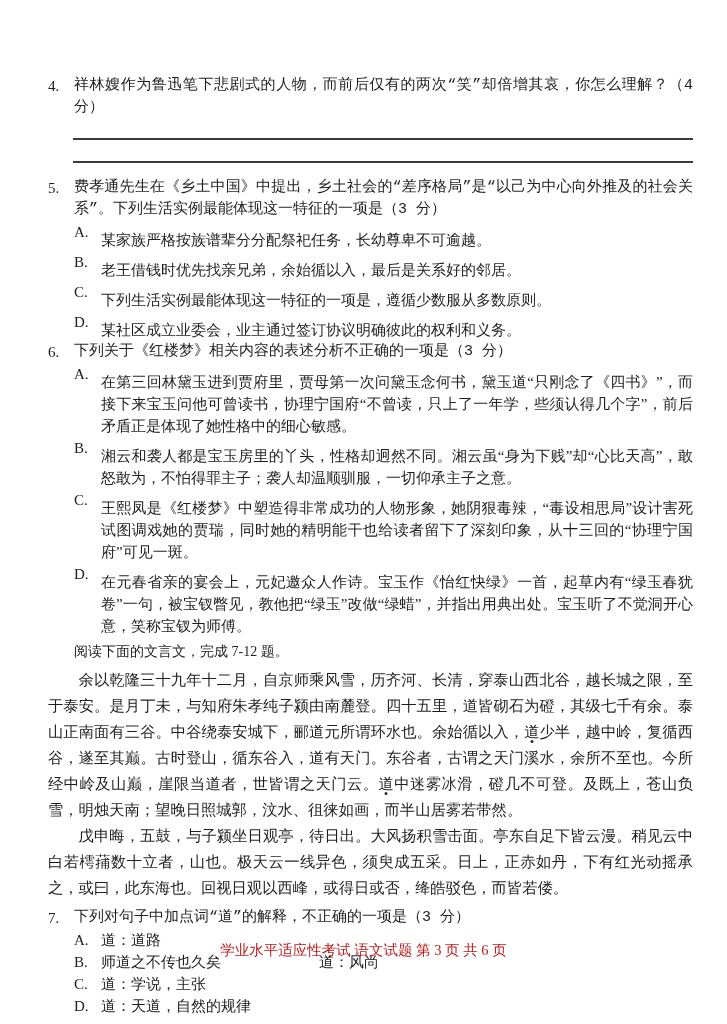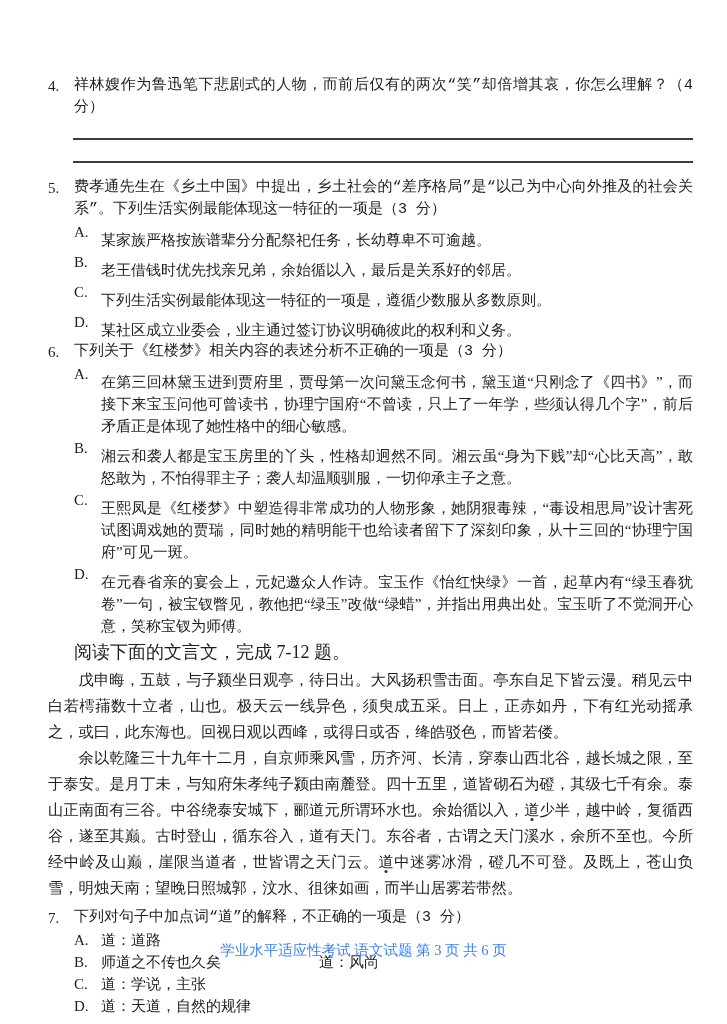--- a/index.html
+++ b/index.html
@@ -24,40 +24,40 @@
   .opt-text{flex:1;text-align:justify;margin-top:8px;}
 
   
   .answer-area{margin-left:25px;}
   .answer-line{height:19px;border-bottom:2px solid #3c3c3c;}
   .answer-line + .answer-line{height:21px;}
 
   .q5{margin-top:14px;}
   .q6{margin-top:0;}
 
-  .reading-prompt{margin:4px 0 0 26px;font-size:18px;line-height:22px;}
+  .reading-prompt{margin:4px 0 0 26px;font-size:14px;line-height:22px;}
 
   .passage{margin-top:4px;font-size:15.3px;}
   .passage p{margin:0;text-indent:2em;text-align:justify;line-height:26px;}
 
   
   .u-dot{position:relative;}
   .u-dot::after{
     content:"";position:absolute;left:50%;transform:translateX(-50%);
     bottom:-3px;width:3px;height:3px;border-radius:50%;background:#2a2a2a;
   }
 
   .q7{margin-top:6px;}
   .opt7-row{display:flex;font-size:15px;line-height:22px;margin-left:26px;}
   .opt7-sentence{width:218px;flex-shrink:0;}
   .opt7-gloss{flex:1;}
 
   .footer{
     position:absolute;left:0;top:941px;width:727px;
-    text-align:center;font-size:14.5px;color:#3b82f6;
+    text-align:center;font-size:14.5px;color:#b91c1c;
   }
 </style>
 </head>
 <body>
 
 <div class="page">
   <div class="content">
 
     <div class="q-row">
       <span class="q-num">4.</span>
@@ -111,22 +111,22 @@
       </div>
       <div class="opt-row">
         <span class="opt-label">D.</span>
         <div class="opt-text">在元春省亲的宴会上，元妃邀众人作诗。宝玉作《怡红快绿》一首，起草内有“绿玉春犹卷”一句，被宝钗瞥见，教他把“绿玉”改做“绿蜡”，并指出用典出处。宝玉听了不觉洞开心意，笑称宝钗为师傅。</div>
       </div>
     </div>
 
     <div class="reading-prompt">阅读下面的文言文，完成 7-12 题。</div>
 
     <div class="passage">
+      <p><span>余以乾隆三十九年十二月，自京师乘风雪，历齐河、长清，穿泰山西北谷，越长城之限，至于泰安。是月丁未，与知府朱孝纯子颍由南麓登。四十五里，道皆砌石为磴，其级七千有余。泰山正南面有三谷。中谷绕泰安城下，郦道元所谓环水也。余始循以入，</span><span class="u-dot">道</span><span>少半，越中岭，复循西谷，遂至其巅。古时登山，循东谷入，道有天门。东谷者，古谓之天门溪水，余所不至也。今所经中岭及山巅，崖限当道者，世皆谓之天门云。</span><span class="u-dot">道</span><span>中迷雾冰滑，磴几不可登。及既上，苍山负雪，明烛天南；望晚日照城郭，汶水、徂徕如画，而半山居雾若带然。</span></p>
       <p>戊申晦，五鼓，与子颍坐日观亭，待日出。大风扬积雪击面。亭东自足下皆云漫。稍见云中白若樗蒱数十立者，山也。极天云一线异色，须臾成五采。日上，正赤如丹，下有红光动摇承之，或曰，此东海也。回视日观以西峰，或得日或否，绛皓驳色，而皆若偻。</p>
-      <p><span>余以乾隆三十九年十二月，自京师乘风雪，历齐河、长清，穿泰山西北谷，越长城之限，至于泰安。是月丁未，与知府朱孝纯子颍由南麓登。四十五里，道皆砌石为磴，其级七千有余。泰山正南面有三谷。中谷绕泰安城下，郦道元所谓环水也。余始循以入，</span><span class="u-dot">道</span><span>少半，越中岭，复循西谷，遂至其巅。古时登山，循东谷入，道有天门。东谷者，古谓之天门溪水，余所不至也。今所经中岭及山巅，崖限当道者，世皆谓之天门云。</span><span class="u-dot">道</span><span>中迷雾冰滑，磴几不可登。及既上，苍山负雪，明烛天南；望晚日照城郭，汶水、徂徕如画，而半山居雾若带然。</span></p>
     </div>
 
     <div class="q7">
       <div class="q-row">
         <span class="q-num">7.</span>
         <div class="q-body">下列对句子中加点词“道”的解释，不正确的一项是（3 分）</div>
       </div>
       <div class="opt7-row">
         <span class="opt-label">A.</span>
         <div class="opt7-gloss">道：道路</div>

